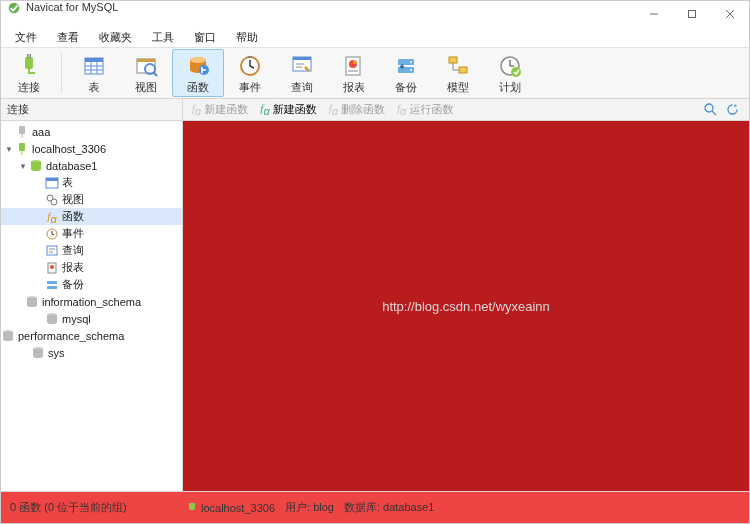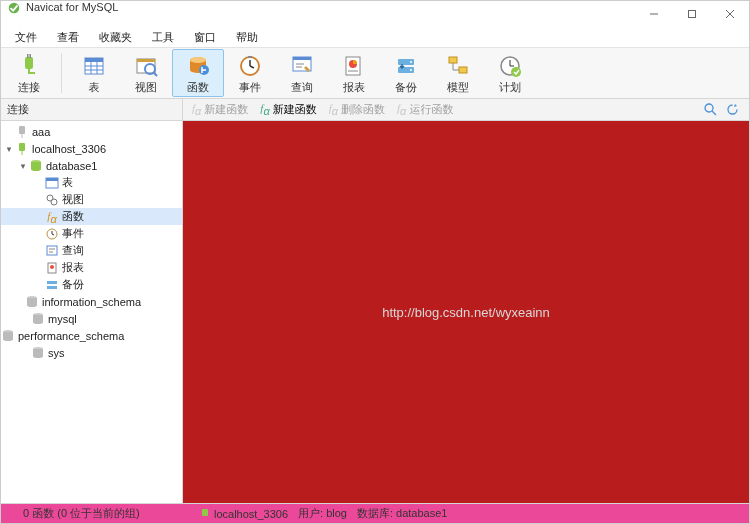--- a/index.html
+++ b/index.html
@@ -28,21 +28,21 @@
 .main { flex:1; display:flex; overflow:hidden; }
 .sidebar { width:182px; border-right:1px solid #d6d6d6; overflow:auto; padding:2px 0; }
 .tree-row { display:flex; align-items:center; height:17px; padding-right:4px; white-space:nowrap; cursor:pointer; }
 .tree-row.sel { background:#d9e9fb; }
 .exp { width:12px; text-align:center; color:#666; font-size:9px; }
 .exp.blank { color:transparent; }
 .tico { width:14px; height:14px; margin-right:3px; flex-shrink:0; }
 .tlab { color:#222; }
 .content { flex:1; position:relative; background:#b91c1c; }
 .watermark { position:absolute; top:50%; left:50%; transform:translate(-50%,-50%); color:#d8d8d8; font-size:13px; font-family:sans-serif; pointer-events:none;}
-.statusbar { height:20px; background:#ec4899; border-top:1px solid #d6d6d6; display:flex; align-items:center; padding:0 22px; color:#333; }
+.statusbar { height:32px; background:#ef4444; border-top:1px solid #d6d6d6; display:flex; align-items:center; padding:0 9px; color:#333; }
 .st-left { width:176px; }
 .st-right { display:flex; gap:10px; align-items:center; }
 .st-ico { width:12px; height:12px; margin-right:3px; }
 svg { display:block; }
 </style>
 </head>
 <body>
 
 <div class="titlebar">
   <svg class="title-icon" viewBox="0 0 16 16">
@@ -289,21 +289,21 @@
         </svg>
         <span class="tlab">备份</span>
       </div>
     <div class="tree-row" style="padding-left:24px">
         <svg class="tico" viewBox="0 0 14 14">
           <ellipse cx="7" cy="3" rx="5" ry="2" fill="#ccc"></ellipse>
           <path d="M2 3v7a5 2 0 0 0 10 0V3" fill="#bbb"></path>
         </svg>
         <span class="tlab">information_schema</span>
       </div>
-    <div class="tree-row" style="padding-left:30px">
+    <div class="tree-row" style="padding-left:44px">
         <svg class="tico" viewBox="0 0 14 14">
           <ellipse cx="7" cy="3" rx="5" ry="2" fill="#ccc"></ellipse>
           <path d="M2 3v7a5 2 0 0 0 10 0V3" fill="#bbb"></path>
         </svg>
         <span class="tlab">mysql</span>
       </div>
     <div class="tree-row" style="">
         <svg class="tico" viewBox="0 0 14 14">
           <ellipse cx="7" cy="3" rx="5" ry="2" fill="#ccc"></ellipse>
           <path d="M2 3v7a5 2 0 0 0 10 0V3" fill="#bbb"></path>

